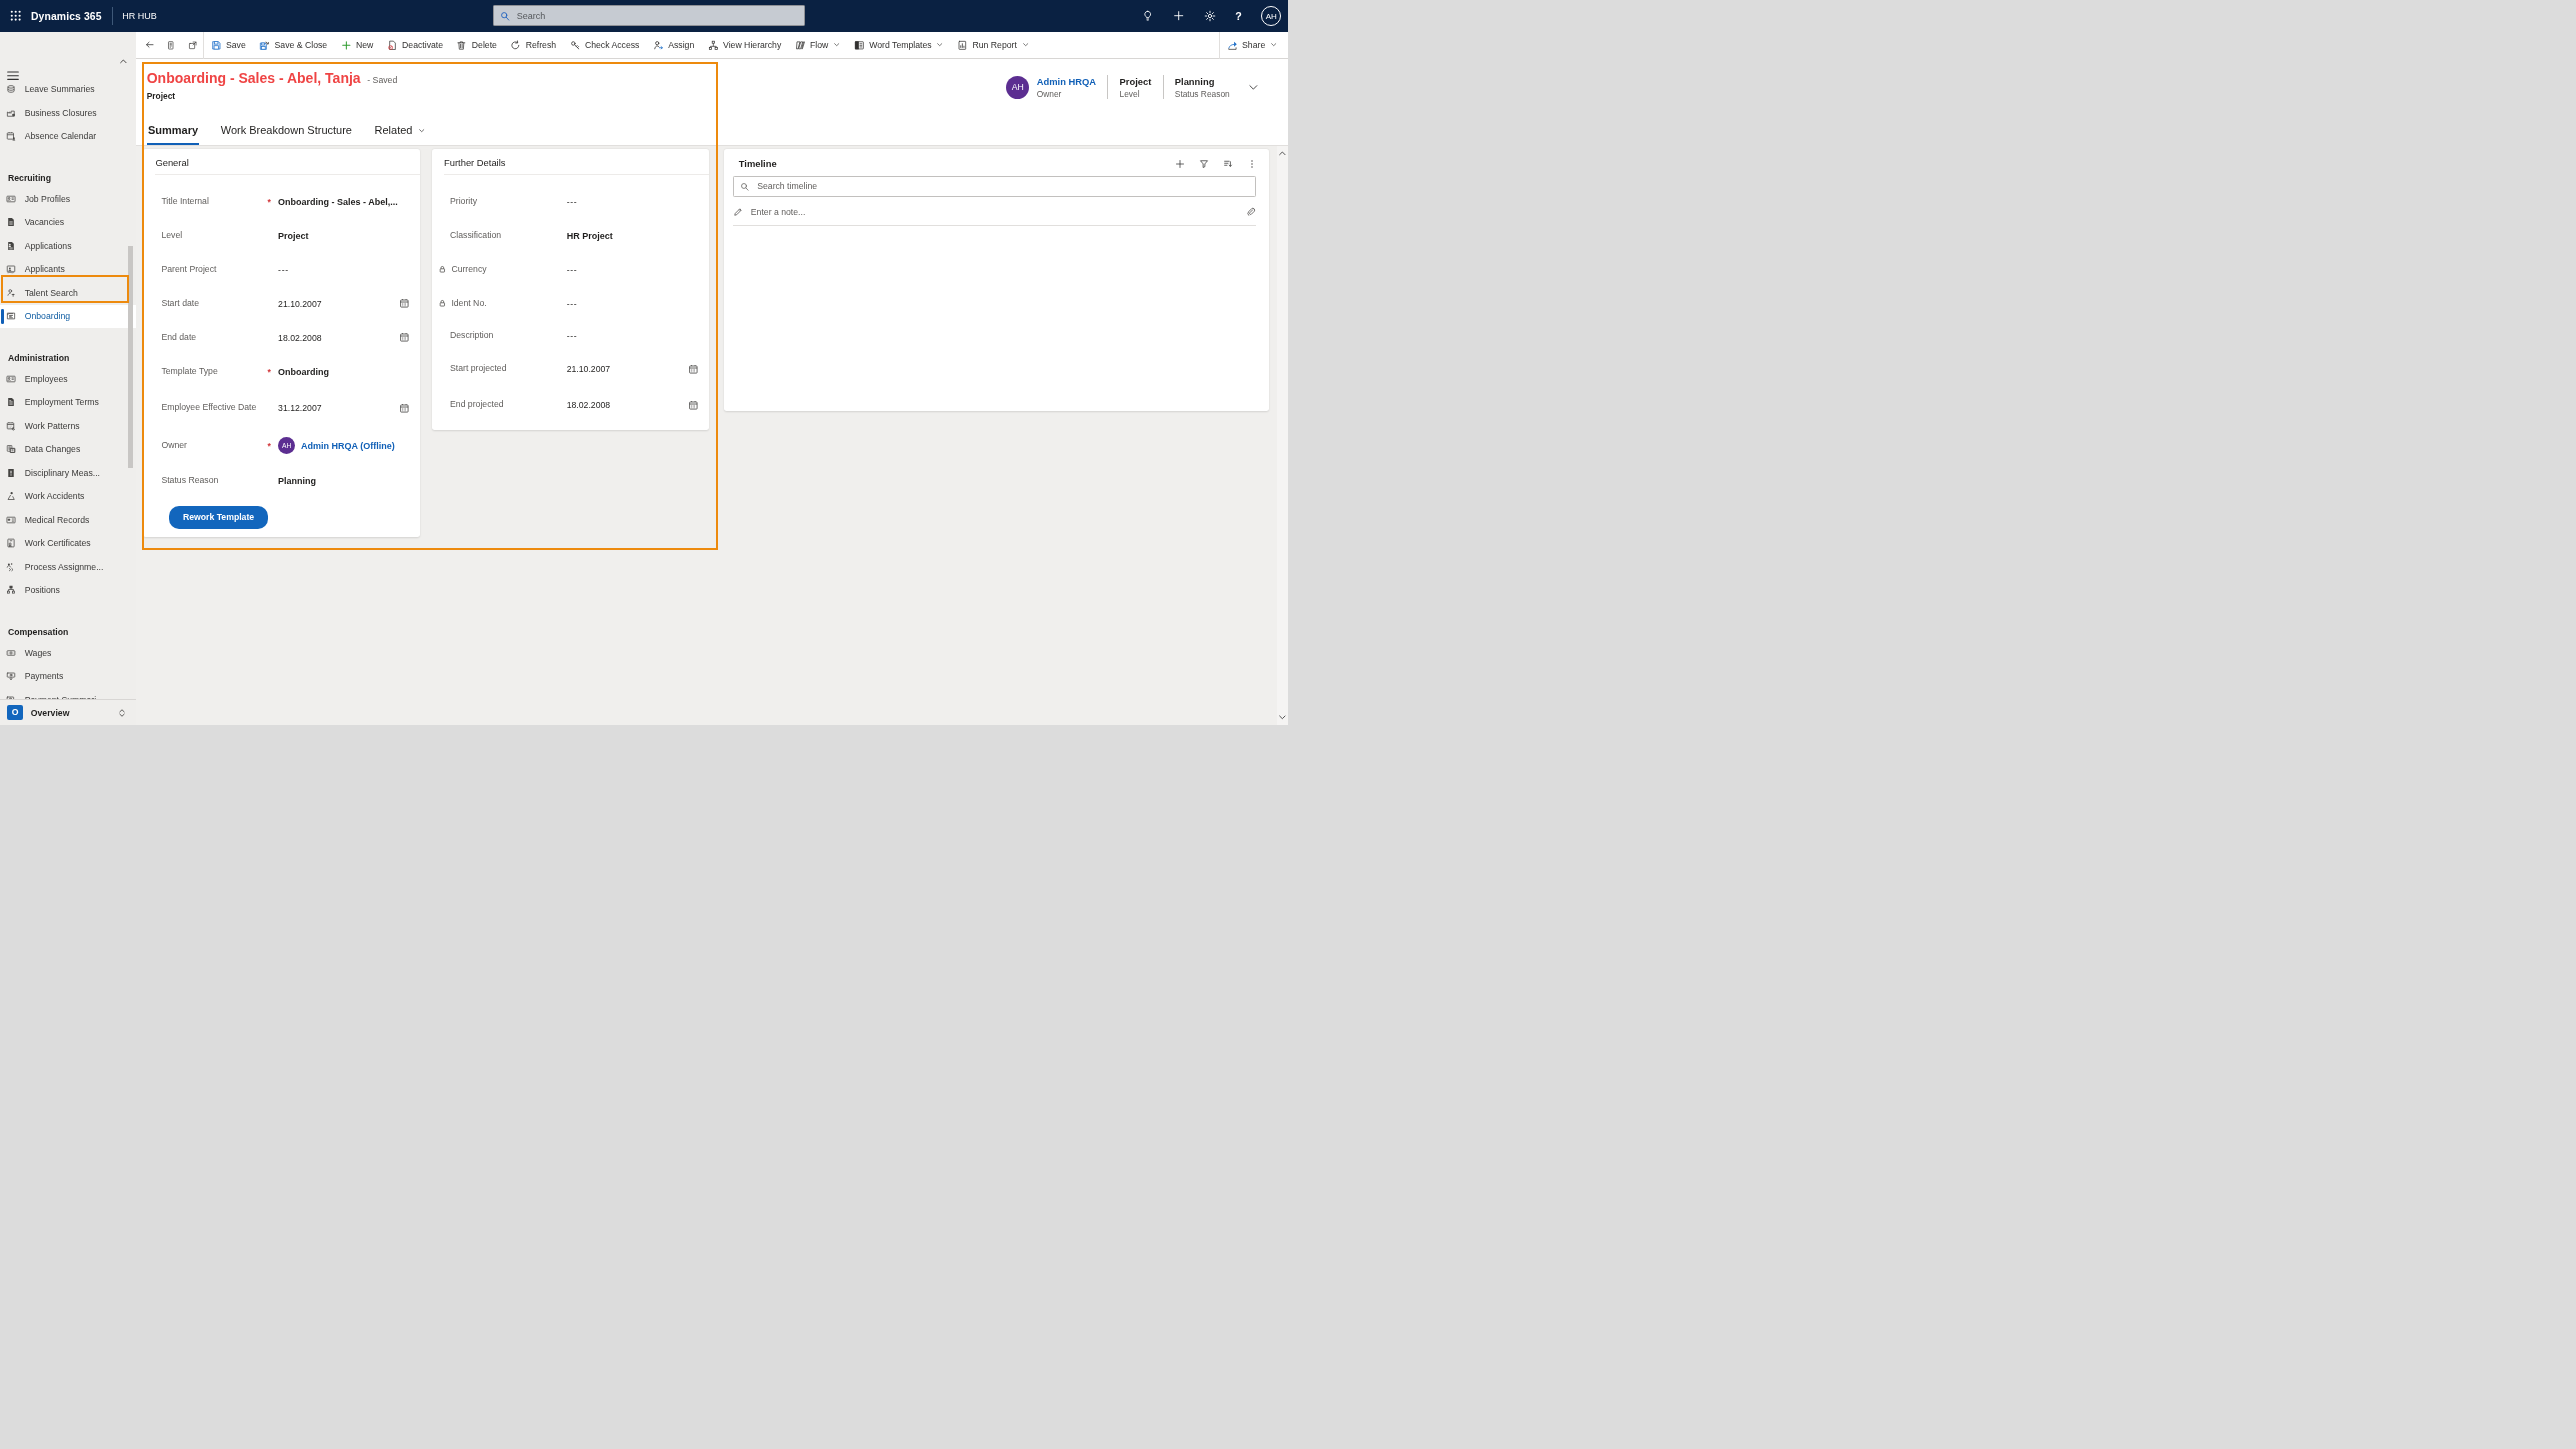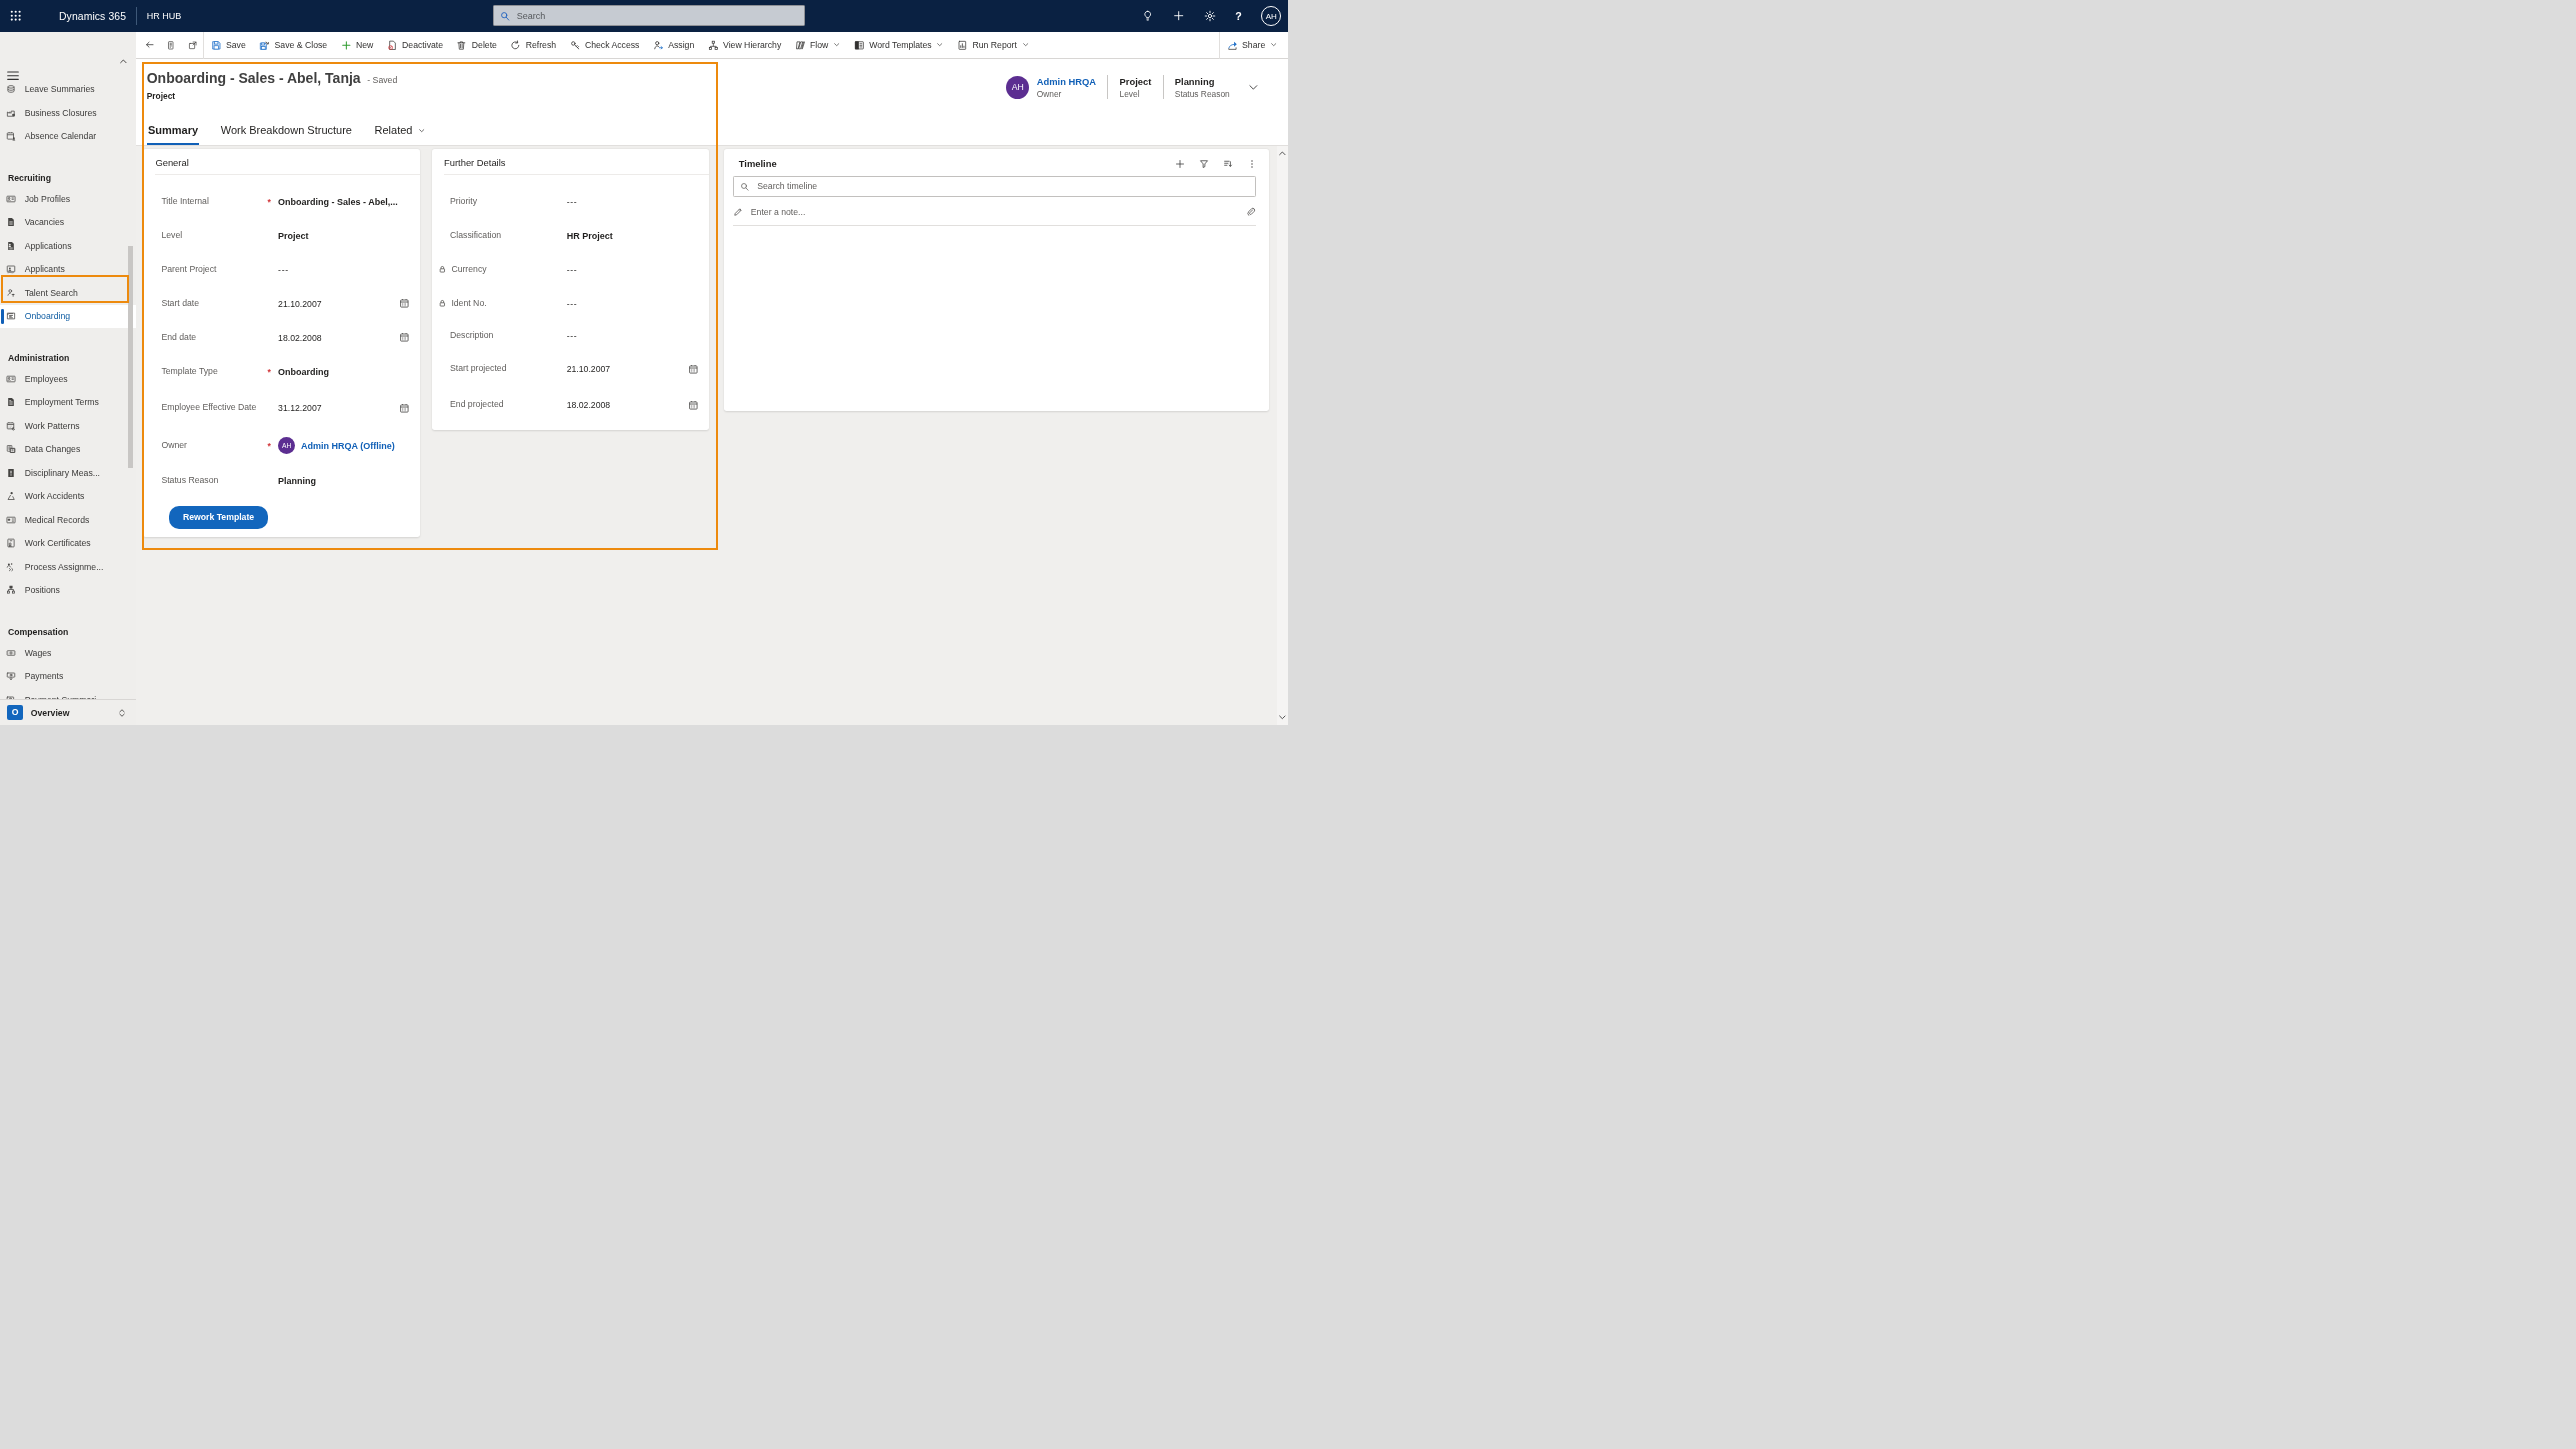--- a/index.html
+++ b/index.html
@@ -2,21 +2,21 @@
 <html style="font-size:10.7px"><head>
 <meta charset="utf-8">
 <style>
   html,body{margin:0;padding:0;background:#dcdcdc;font-family:"Liberation Sans","DejaVu Sans",sans-serif;}
   *{box-sizing:border-box;}
   .stage{position:relative;width:1288px;height:725px;background:#F0EFED;overflow:hidden;}
 
   
   .topnav{position:absolute;left:0;top:0;width:100%;height:32px;background:#0A2142;display:flex;align-items:center;color:#fff;z-index:20;}
   .waffle{width:31px;height:32px;display:flex;align-items:center;justify-content:center;cursor:pointer;}
-  .brand{font-size:10.4px;font-weight:normal;letter-spacing:0.1px;white-space:nowrap;margin-left:28px;}
+  .brand{font-size:10.4px;font-weight:bold;letter-spacing:0.1px;white-space:nowrap;}
   .nav-vdiv{width:0.7px;height:17.5px;background:#3E5878;margin:0 10px;}
   .nav-area{font-size:9px;white-space:nowrap;}
   .nav-search{position:absolute;left:493px;top:5.4px;width:312px;height:21px;background:#C6CBD2;border:0.7px solid #8E9095;border-radius:1.3px;display:flex;align-items:center;padding:0 6px;gap:4.7px;}
   .nav-search input{flex:1;background:transparent;border:none;outline:none;font-size:9px;color:#1b1b1b;font-family:inherit;}
   .nav-search input::placeholder{color:#55585C;opacity:1;}
   .nav-right{position:absolute;right:6.7px;top:0;height:32px;display:flex;align-items:center;gap:19.5px;}
   .nav-icobtn{display:flex;align-items:center;justify-content:center;cursor:pointer;}
   .nav-help{font-size:10.7px;font-weight:bold;color:#fff;}
   .nav-avatar{width:20px;height:20px;border-radius:50%;border:1px solid #fff;display:flex;align-items:center;justify-content:center;font-size:8px;color:#fff;}
 
@@ -42,21 +42,21 @@
   .side-thumb{position:absolute;right:3.4px;top:214px;width:4.7px;height:222px;background:#C8C6C4;}
   .side-footer{position:absolute;left:0;right:0;bottom:0;height:26px;border-top:0.7px solid #D8D6D4;background:#EFEEEC;display:flex;align-items:center;gap:8px;padding-left:7.4px;}
   .ofc-square{width:15.4px;height:15.4px;border-radius:2px;background:#1266BD;color:#fff;font-size:8.7px;font-weight:bold;display:flex;align-items:center;justify-content:center;}
   .side-footer .flabel2{font-size:8.7px;font-weight:bold;color:#201F1E;}
   .footer-diamond{margin-left:auto;margin-right:9.4px;color:#3B3A39;display:flex;}
 
   
   .rec-header{position:absolute;left:136px;top:59px;right:0;height:87px;background:#fff;border-bottom:0.7px solid #E1DFDD;}
   .rec-titlewrap{position:absolute;left:10.7px;top:11.4px;}
   .rec-titleline{display:flex;align-items:baseline;gap:6.7px;}
-  .rec-title{font-size:14px;font-weight:bold;color:#404040;}
+  .rec-title{font-size:14px;font-weight:bold;color:#ef4444;}
   .rec-saved{font-size:8.7px;color:#605E5C;}
   .rec-entity{margin-top:4.7px;font-size:8.4px;font-weight:bold;color:#201F1E;}
   .rec-right{position:absolute;right:29.5px;top:16px;display:flex;align-items:center;gap:11.4px;}
   .hdr-avatar{position:relative;width:23px;height:23px;border-radius:50%;background:#5C2E91;color:#fff;font-size:8.7px;display:flex;align-items:center;justify-content:center;flex:none;}
   .hdr-group{display:flex;flex-direction:column;gap:2px;}
   .hdr-val{font-size:9.4px;font-weight:bold;color:#201F1E;white-space:nowrap;}
   .hdr-val.link{color:#1160B7;}
   .hdr-sub{font-size:8.4px;color:#605E5C;white-space:nowrap;}
   .hdr-vdiv{width:0.7px;height:24px;background:#C8C6C4;}
   .hdr-chev{margin-left:6.7px;color:#323130;display:flex;cursor:pointer;}

